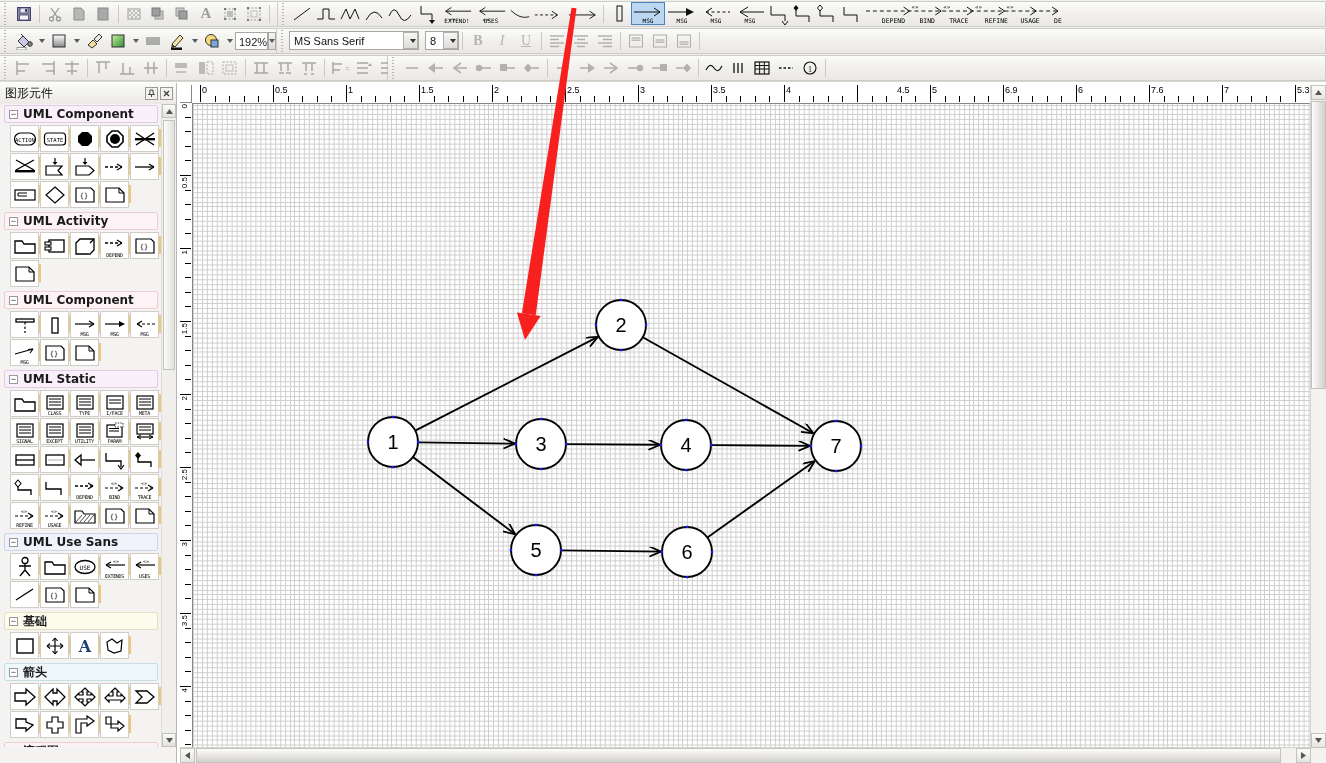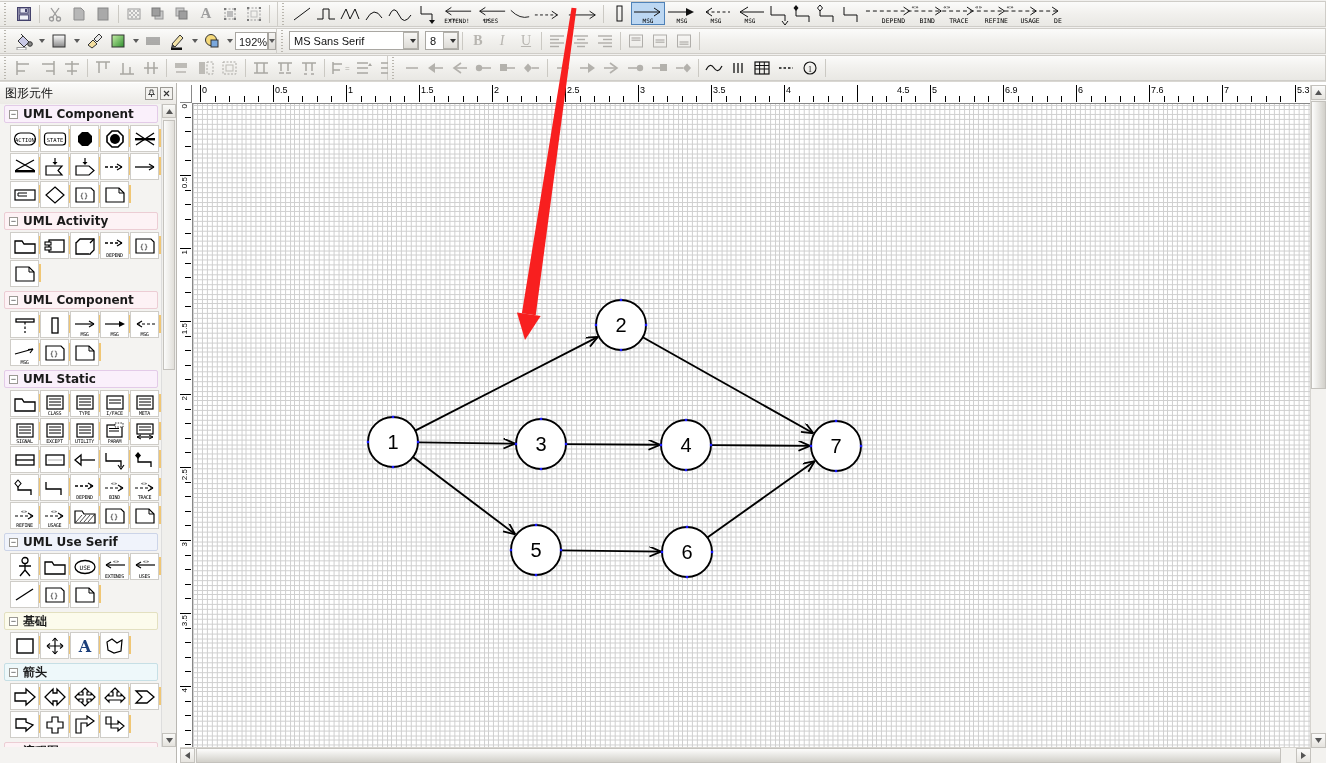--- a/index.html
+++ b/index.html
@@ -1246,21 +1246,21 @@
                 <path d="M3 3 H16 L21 8 V17 H3 z" fill="#fff" stroke="#000" stroke-width="1.2"></path>
                 <path d="M16 3 V8 H21" fill="none" stroke="#000"></path>
               </svg>
             </div>
         </div>
       </div>
 
       <div class="grp">
         <div class="grp-head blue">
           <span class="exp">−</span>
-          <span class="gl">UML Use Serif</span>
+          <span class="gl">UML Use Sans</span>
         </div>
         <div class="items">
           <div class="cell">
               <svg width="20" height="22" viewBox="0 0 20 22">
                 <circle cx="10" cy="4.5" r="3" fill="none" stroke="#000" stroke-width="1.3"></circle>
                 <path d="M10 7.5 V14 M4 10 H16 M10 14 L5 20 M10 14 L15 20" stroke="#000" stroke-width="1.3" fill="none"></path>
               </svg>
             </div>
           <div class="cell">
               <svg width="24" height="20" viewBox="0 0 24 20">

